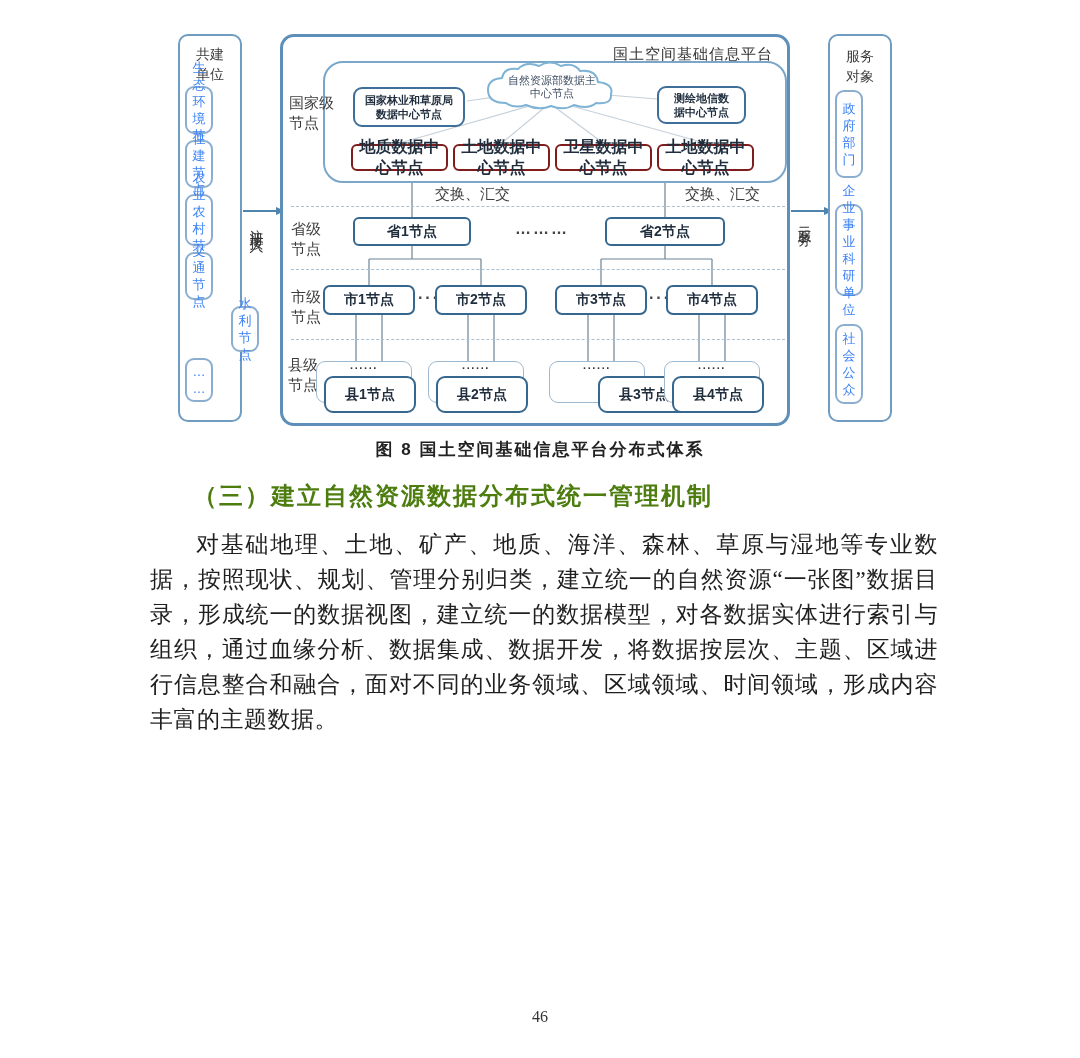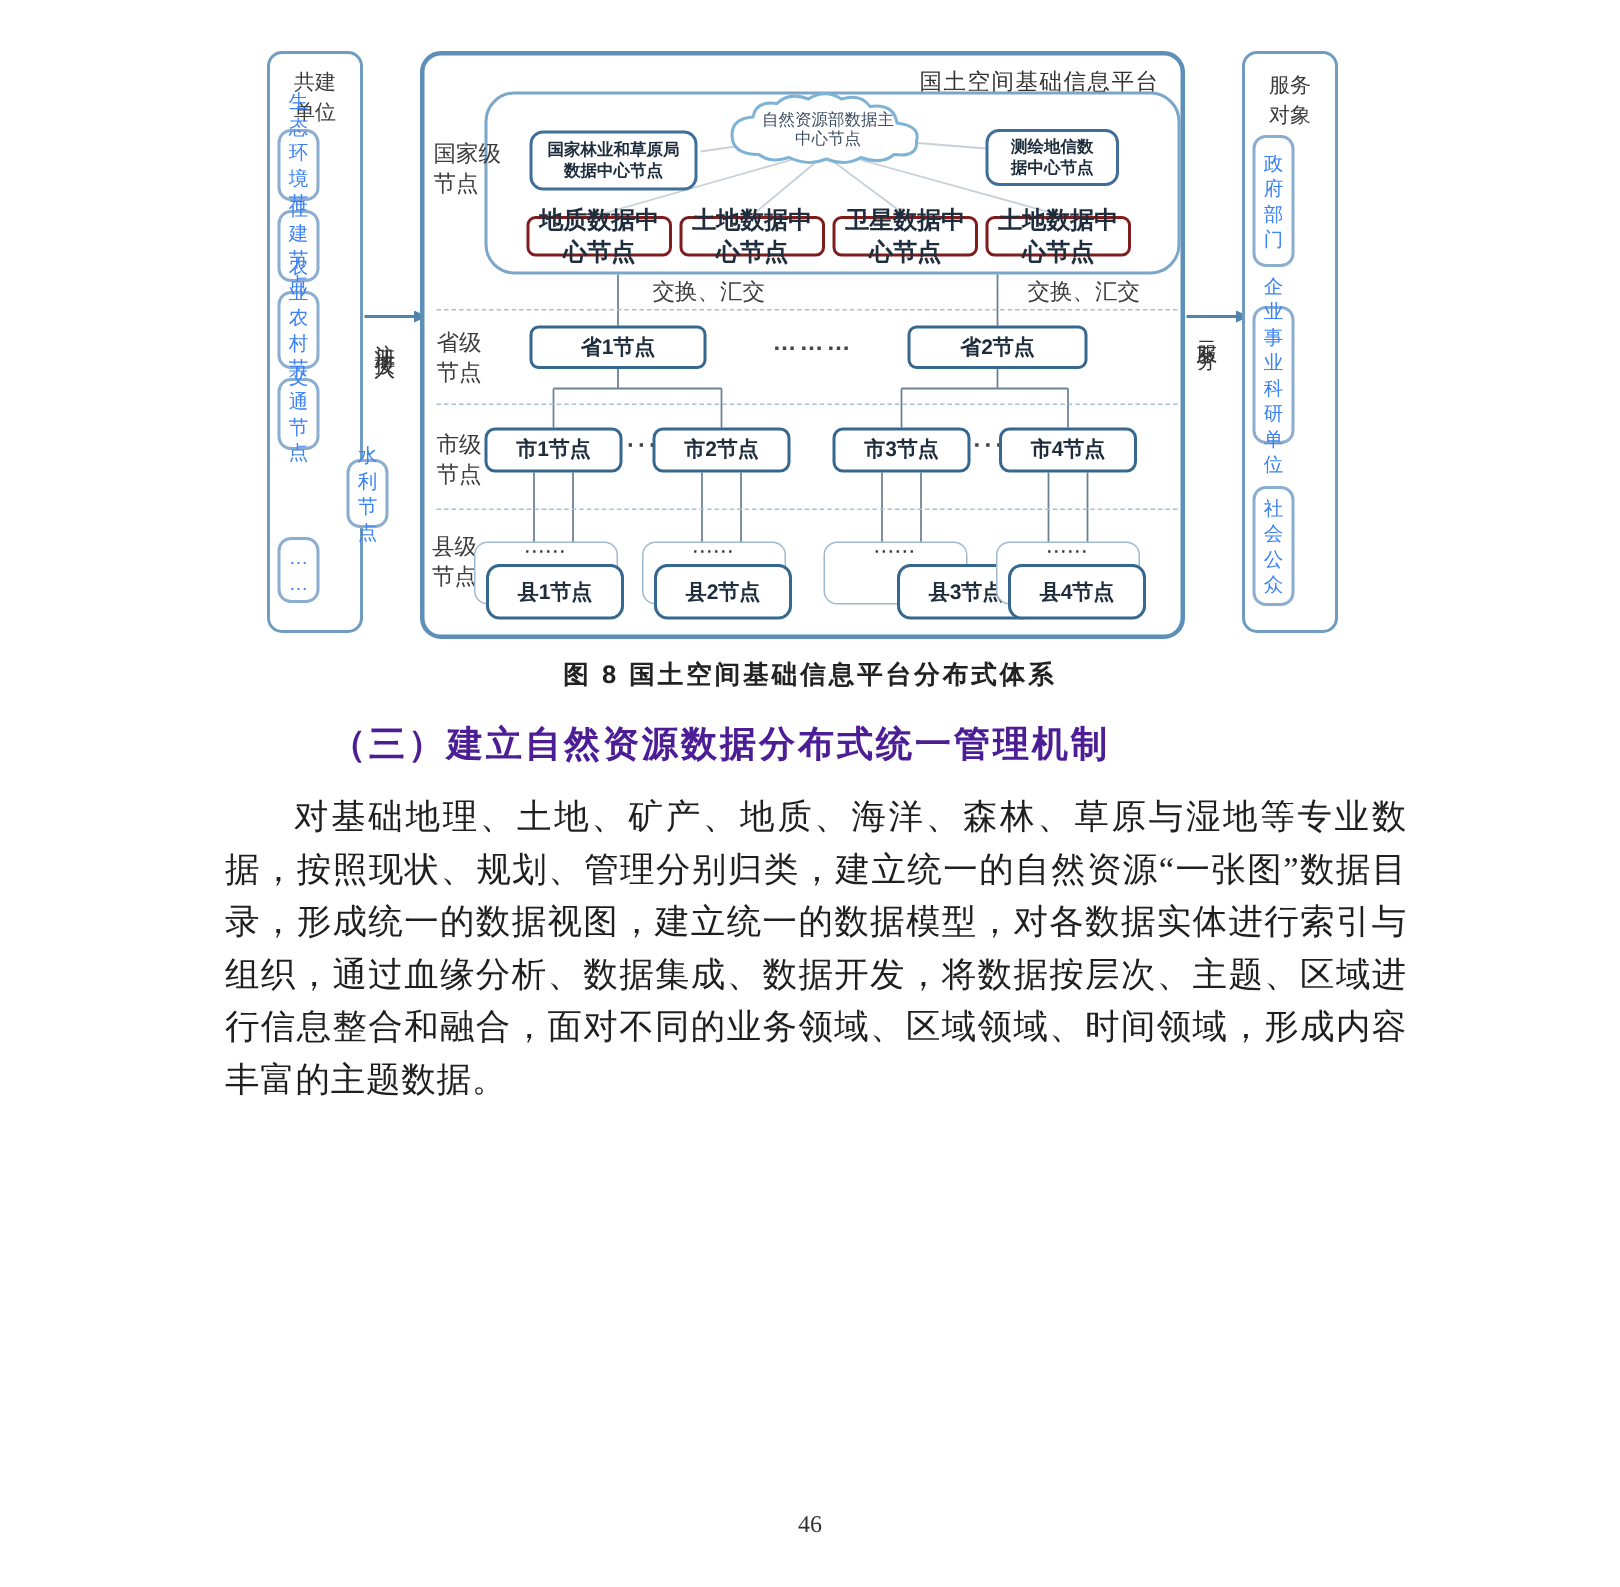--- a/index.html
+++ b/index.html
@@ -43,22 +43,22 @@
               font-weight:bold;color:#1f2d3d;box-sizing:border-box;}
   .lines{position:absolute;left:0;top:0;pointer-events:none;}
   .arrow-line{position:absolute;top:210px;height:0;border-top:2px solid #4f84ad;}
   .arrow-line::after{content:"";position:absolute;right:-9px;top:-5px;width:0;height:0;
                      border-left:9px solid #4f84ad;border-top:4px solid transparent;border-bottom:4px solid transparent;}
   .vlabel{position:absolute;writing-mode:vertical-rl;text-orientation:upright;font-size:14px;color:#333;
           letter-spacing:3px;}
   
   .caption{position:absolute;top:438px;left:0;width:100%;text-align:center;font-size:17px;font-weight:bold;
            color:#222;font-family:"Liberation Sans",sans-serif;letter-spacing:2px;}
-  .heading{position:absolute;left:193px;top:480px;font-size:24px;font-weight:bold;color:#4c1d95;
-           font-family:"Liberation Sans",sans-serif;letter-spacing:2px;margin-left:27px;}
+  .heading{position:absolute;left:193px;top:480px;font-size:24px;font-weight:bold;color:#4d7c0f;
+           font-family:"Liberation Sans",sans-serif;letter-spacing:2px;}
   .bodytext{position:absolute;left:150px;top:527px;width:788px;font-size:23px;line-height:35px;color:#1f1f1f;
             text-align:justify;letter-spacing:0.5px;}
   .bodytext p{margin:0;text-indent:2em;}
   .pagenum{position:absolute;top:1008px;left:0;width:100%;text-align:center;font-size:16px;color:#333;}
 </style>
 </head>
 <body>
 
 <div class="page">
 

